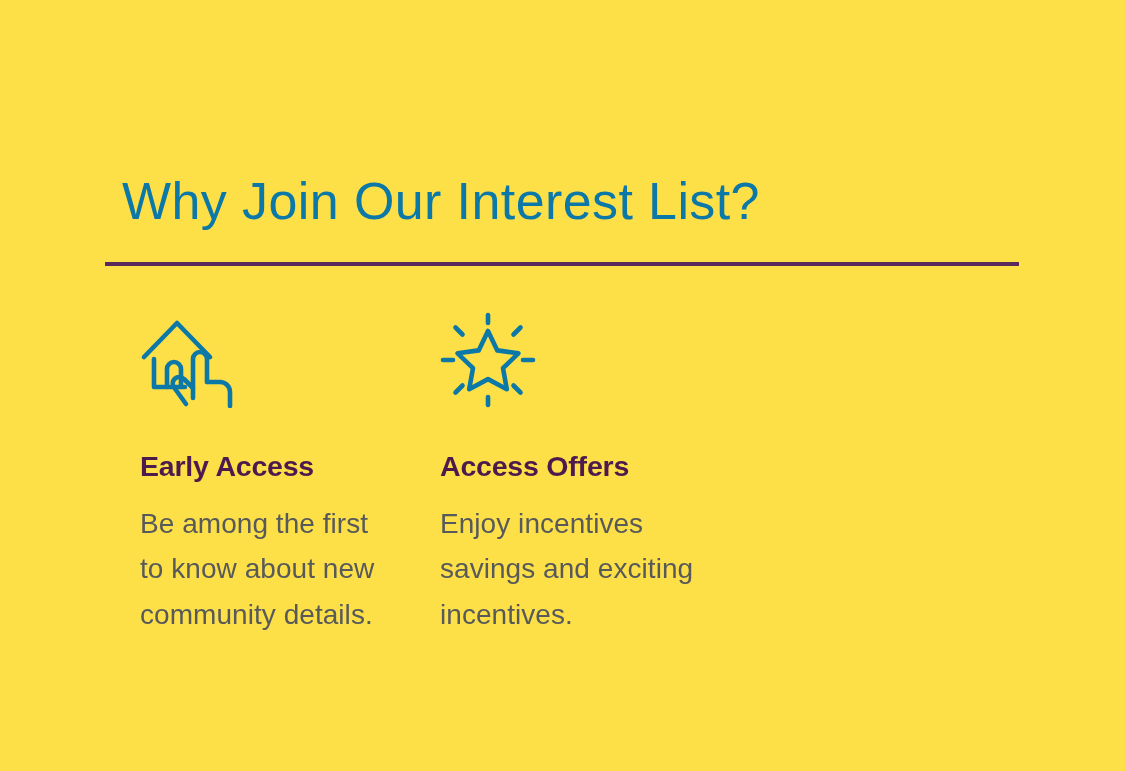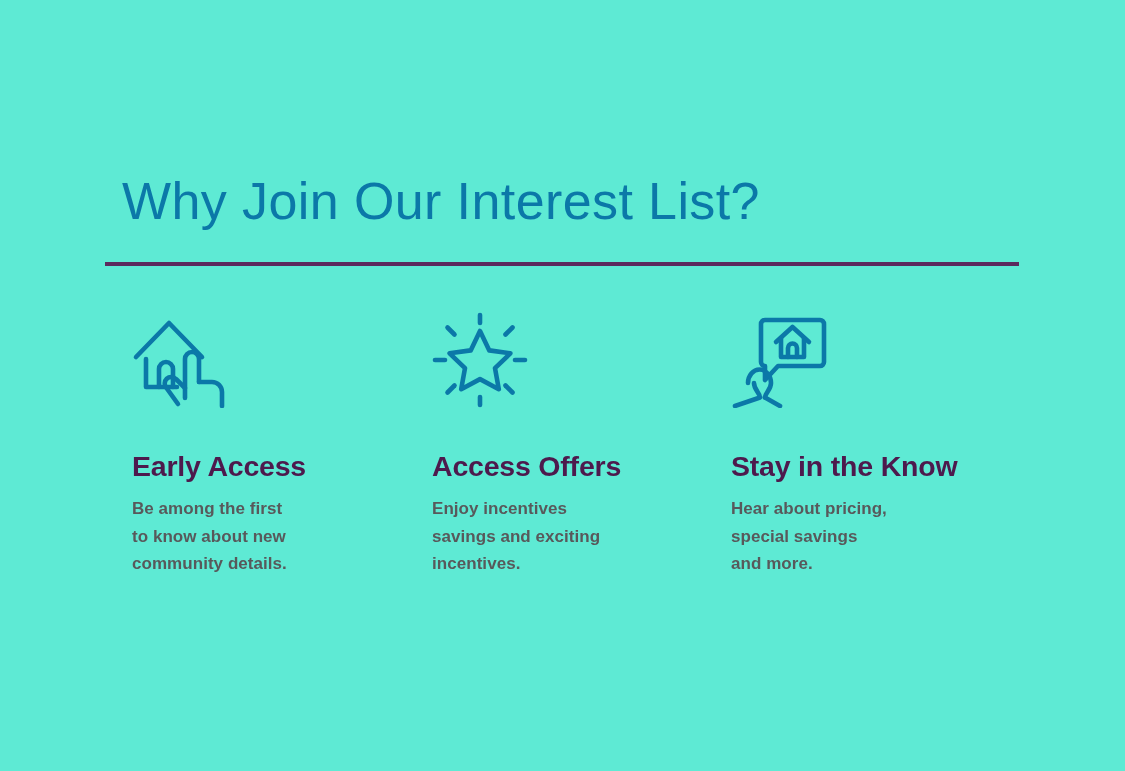--- a/index.html
+++ b/index.html
@@ -11,21 +11,21 @@
     height: 771px;
     background: #efeeec;
     font-family: "Liberation Sans", sans-serif;
     overflow: hidden;
   }
 
   .page {
     position: relative;
     width: 1125px;
     height: 771px;
-    background: #5eead4;
+    background: #fde047;
   }
 
   
   .section-heading {
     position: absolute;
     left: 122px;
     top: 172px;
     font-size: 52px;
     font-weight: 400;
     letter-spacing: 0.4px;
@@ -39,21 +39,21 @@
     left: 105px;
     top: 262px;
     width: 914px;
     height: 4px;
     background: #5b2a5d;
   }
 
   
   .columns {
     position: absolute;
-    left: 8px;
+    left: 16px;
     top: 312px;
     width: 982px;
     height: 320px;
     padding-left: 22px;
   }
 
   .column {
     position: absolute;
     top: 0;
   }
@@ -77,23 +77,23 @@
     margin-top: 43px;
     font-size: 28.5px;
     font-weight: 700;
     color: #4d1a4d;
     letter-spacing: -0.2px;
     line-height: 1.1;
     white-space: nowrap;
   }
 
   .col-body {
-    margin-top: 13px;
-    font-size: 17px;
-    font-weight: 700;
+    margin-top: 19px;
+    font-size: 28px;
+    font-weight: 400;
     color: #58595b;
     line-height: 1.61;
     letter-spacing: 0.05px;
     white-space: pre-line;
   }
 </style>
 </head>
 <body>
 
 <div class="page">
@@ -143,38 +143,15 @@
           <path d="M15.5 80.5 L22.5 73.5"></path>
           <path d="M80.5 80.5 L73.5 73.5"></path>
         </svg>
       </div>
       <div class="col-title">Access Offers</div>
       <div class="col-body">Enjoy incentives
 savings and exciting
 incentives.</div>
     </div>
 
-    <div class="column col-3">
-      <div class="icon-wrap">
-        <svg viewBox="0 0 96 96" fill="none" xmlns="http://www.w3.org/2000/svg" stroke="#0b78a8" stroke-width="4.6" stroke-linecap="round" stroke-linejoin="round">
-
-          <path d="M34 8 L89 8 a4 4 0 0 1 4 4 L93 50 a4 4 0 0 1 -4 4 L47 54 L34 68 L34 54 L34 54 a4 4 0 0 1 -4 -4 L30 12 a4 4 0 0 1 4 -4 Z"></path>
-
-          <path d="M45 30 L61.5 15 L78 30"></path>
-
-          <path d="M50 26 L50 45 L73 45 L73 26"></path>
-
-          <path d="M57 45 L57 36 a4.5 4.5 0 0 1 9 0 L66 45"></path>
-
-          <path d="M17 71 a11.5 13.5 0 1 1 23 0 c0 7 -6 10 -6 14.5"></path>
-
-          <path d="M23 71 c0 7 6 10 6 14.5 L4 94"></path>
-          <path d="M34 85.5 L49 94"></path>
-        </svg>
-      </div>
-      <div class="col-title">Stay in the Know</div>
-      <div class="col-body">Hear about pricing,
-special savings
-and more.</div>
-    </div>
 
   </div>
 </div>
 
 </body></html>

